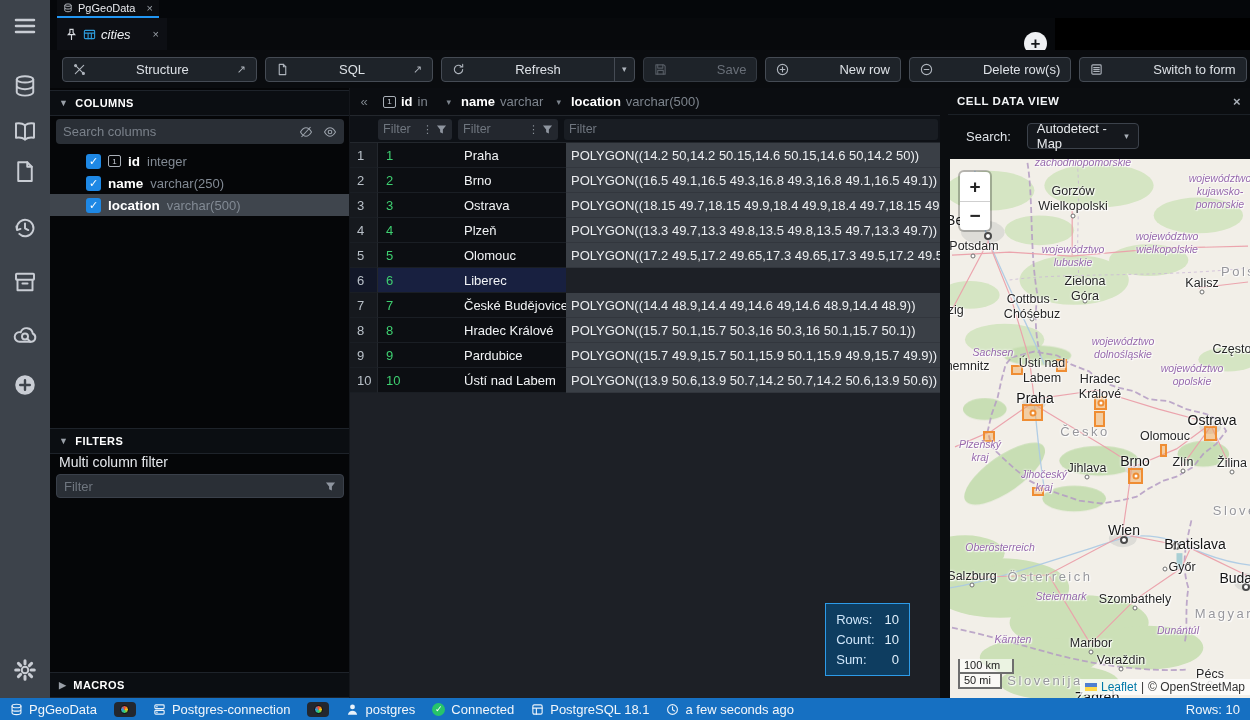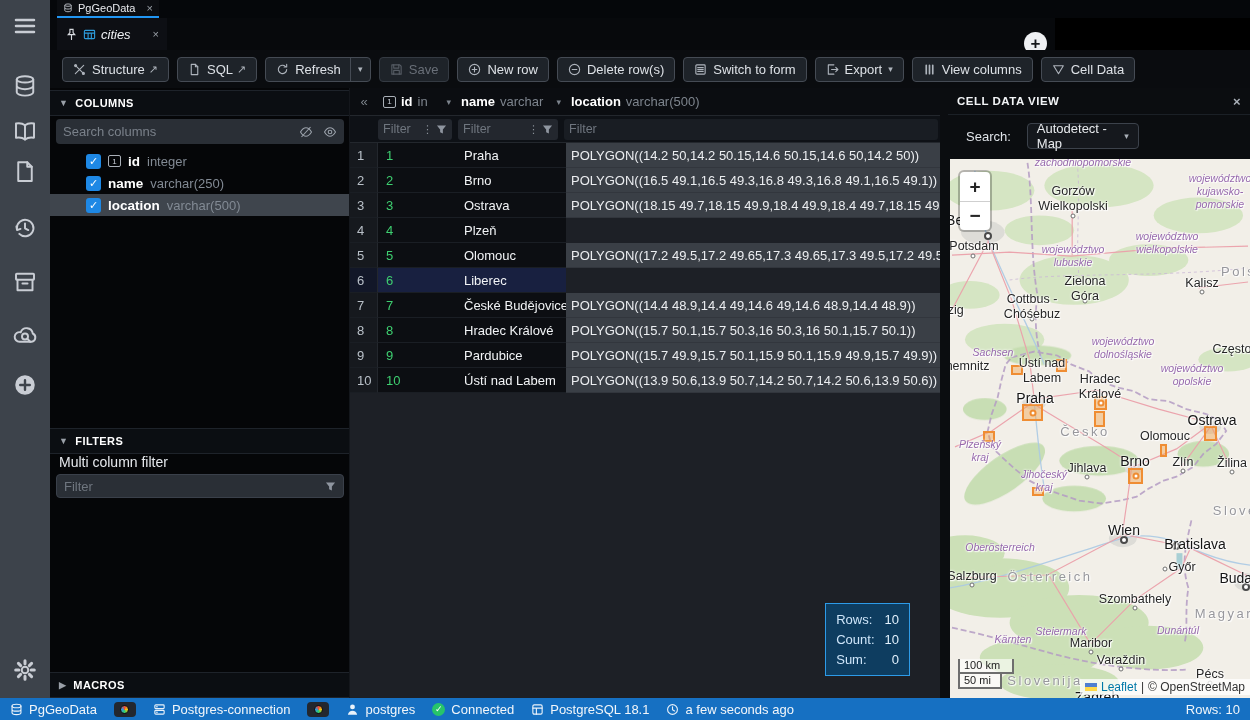--- a/index.html
+++ b/index.html
@@ -20,21 +20,21 @@
   .tabbar2 { position:absolute; left:50px; top:18px; width:1005px; height:32px; background:#07090c; }
   .tab2 { position:absolute; left:7px; top:0; height:32px; width:110px; background:#0d0f14; display:flex; align-items:center; gap:5px; padding:0 8px; cursor:pointer; }
   .tab2 .ttl { font-style:italic; font-size:13px; color:#f0f2f5; }
   .tab2 svg { width:13px; height:13px; fill:none; stroke-width:1.2; stroke-linecap:round; }
   .pin-svg { stroke:#d8dbe0; }
   .table-svg { stroke:#2d9cdb; }
   .addbtn { position:absolute; right:8px; top:14px; width:23px; height:23px; border-radius:50%; background:#eef0f3; color:#15181c; font-size:17px; font-weight:bold; display:flex; align-items:center; justify-content:center; cursor:pointer; }
 
   
   .toolbar { position:absolute; left:50px; top:50px; width:1200px; height:38px; background:#0a0c0f; display:flex; align-items:center; gap:8px; padding-left:12px; }
-  .tbtn { display:flex; align-items:center; height:25px; padding:0 10px; border:1px solid #454b54; border-radius:4px; background:#1e2329; color:#dde1e6; font-size:13px; cursor:pointer; white-space:nowrap; }
+  .tbtn { display:flex; align-items:center; height:25px; padding:0 10px; border:1px solid #454b54; border-radius:4px; background:#1e2329; color:#dde1e6; font-size:13px; cursor:pointer; white-space:nowrap;gap:44px; }
   .tbtn .ticon { display:flex; margin-right:6px; color:#aeb4bc; }
   .tbtn .ticon svg { width:13px; height:13px; stroke:currentColor; fill:none; stroke-width:1.2; stroke-linecap:round; stroke-linejoin:round; }
   .tbtn .tsuffix { margin-left:4px; font-size:11px; color:#aeb4bc; }
   .tbtn .tcaret { margin-left:6px; font-size:9px; color:#aeb4bc; }
   .tbtn.disabled { color:#696f78; border-color:#343a42; cursor:default; }
   .tbtn.disabled .ticon { color:#565c64; }
   .tbtn.split { padding-right:0; }
   .tsplit { display:flex; align-items:center; justify-content:center; width:20px; height:25px; margin-left:9px; border-left:1px solid #454b54; font-size:9px; color:#aeb4bc; cursor:pointer; }
 
   
@@ -421,20 +421,21 @@
         <div class="grow">
           <div class="gc c-num">3</div>
           <div class="gc c-id">3</div>
           <div class="gc c-name">Ostrava</div>
           <div class="gc c-loc">POLYGON((18.15 49.7,18.15 49.9,18.4 49.9,18.4 49.7,18.15 49.7))</div>
         </div>
         <div class="grow">
           <div class="gc c-num">4</div>
           <div class="gc c-id">4</div>
           <div class="gc c-name">Plzeň</div>
+          <div class="gc c-loc">POLYGON((13.3 49.7,13.3 49.8,13.5 49.8,13.5 49.7,13.3 49.7))</div>
         </div>
         <div class="grow">
           <div class="gc c-num">5</div>
           <div class="gc c-id">5</div>
           <div class="gc c-name">Olomouc</div>
           <div class="gc c-loc">POLYGON((17.2 49.5,17.2 49.65,17.3 49.65,17.3 49.5,17.2 49.5))</div>
         </div>
         <div class="grow sel">
           <div class="gc c-num">6</div>
           <div class="gc c-id">6</div>
@@ -645,21 +646,21 @@
 kraj</span>
           <span class="ml country" style="left: 304px; top: 352px;">Slovensko</span>
           <span class="ml region" style="left: 50px; top: 388px;">Oberösterreich</span>
           <span class="ml city-xl" style="left: 174px; top: 372px;">Wien</span>
           <span class="ml city-xl" style="left: 245px; top: 386px;">Bratislava</span>
           <span class="ml city-lg" style="left: 22px; top: 418px;">Salzburg</span>
           <span class="ml country" style="left: 100px; top: 418px;">Österreich</span>
           <span class="ml city-lg" style="left: 232px; top: 409px;">Győr</span>
           <span class="ml city-xl" style="left: 299px; top: 420px;">Budapest</span>
           <span class="ml city-lg" style="left: 185px; top: 441px;">Szombathely</span>
-          <span class="ml region" style="left: 111px; top: 472px;">Steiermark</span>
+          <span class="ml region" style="left: 111px; top: 437px;">Steiermark</span>
           <span class="ml country" style="left: 301px; top: 455px;">Magyarország</span>
           <span class="ml region" style="left: 228px; top: 471px;">Dunántúl</span>
           <span class="ml region" style="left: 63px; top: 480px;">Kärnten</span>
           <span class="ml city-lg" style="left: 141px; top: 485px;">Maribor</span>
           <span class="ml city-lg" style="left: 171px; top: 502px;">Varaždin</span>
           <span class="ml city-lg" style="left: 260px; top: 516px;">Pécs</span>
           <span class="ml country" style="left: 95px; top: 522px;">Slovenija</span>
           <span class="ml city-xl" style="left: 147px; top: 539px;">Zagreb</span>
         </div>
       <div class="zctl">

